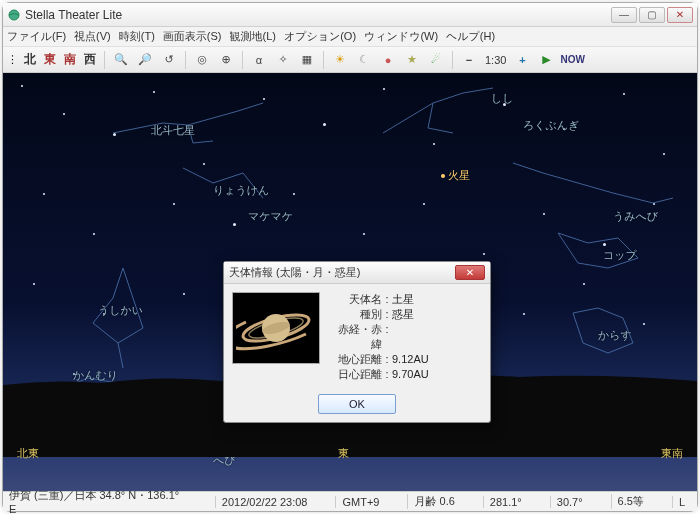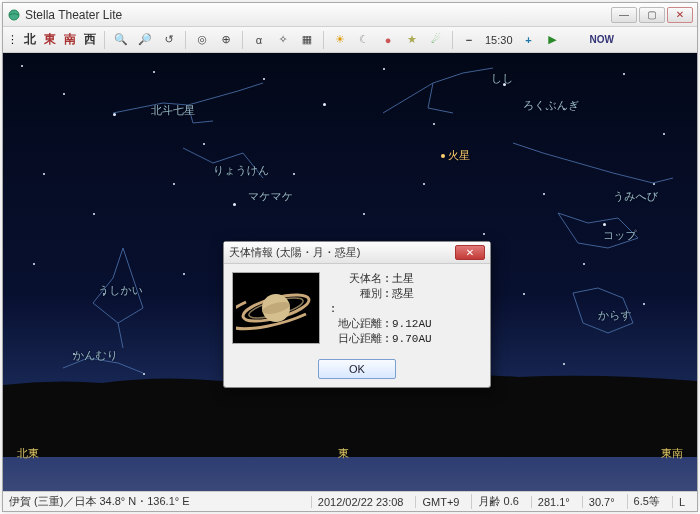--- a/index.html
+++ b/index.html
@@ -1,55 +1,55 @@
 <!DOCTYPE html>
 <html><head>
 <meta charset="utf-8">
 <style>
 * { margin: 0; padding: 0; box-sizing: border-box; }
 body { font-family: "MS UI Gothic", "Meiryo", sans-serif; font-size: 11px; width: 700px; height: 514px; overflow: hidden; background: #fff; position: relative; }
-.window { width: 696px; height: 510px; margin: 2px; border: 1px solid #aaa; border-radius: 0; box-shadow: 0 0 6px rgba(0,0,0,0.15); display: flex; flex-direction: column; background: #f3f3f3; }
+.window { width: 696px; height: 510px; margin: 2px; border: 1px solid #aaa; border-radius: 8px; box-shadow: 0 0 6px rgba(0,0,0,0.15); display: flex; flex-direction: column; background: #f3f3f3; }
 .titlebar { height: 24px; display: flex; align-items: center; padding: 0 4px; background: linear-gradient(#fdfdfd,#ebebeb); border-bottom: 1px solid #d0d0d0; }
 .titlebar .icon { width: 14px; height: 14px; margin-right: 4px; }
 .titlebar .title { flex: 1; font-size: 12px; color: #333; }
 .winbtns { display: flex; gap: 2px; }
 .winbtn { width: 26px; height: 16px; border: 1px solid #bbb; border-radius: 2px; background: linear-gradient(#fafafa,#e0e0e0); display: flex; align-items: center; justify-content: center; font-size: 10px; color: #555; }
 .winbtn.close { border-color: #c88; color: #a33; }
 .menubar { height: 20px; display: flex; align-items: center; padding: 0 4px; gap: 8px; background: #f3f3f3; border-bottom: 1px solid #e0e0e0; font-size: 11px; color: #333; }
 .menubar span { cursor: default; }
 .toolbar { height: 26px; display: flex; align-items: center; padding: 0 4px; gap: 4px; background: linear-gradient(#f8f8f8,#e9e9e9); border-bottom: 1px solid #ccc; }
 .tbtn { width: 20px; height: 20px; border: 1px solid transparent; border-radius: 2px; display: flex; align-items: center; justify-content: center; font-size: 11px; color: #444; }
 .tdir { font-weight: bold; font-size: 12px; color: #333; padding: 0 2px; }
 .tsep { width: 1px; height: 18px; background: #ccc; margin: 0 2px; }
 .timebox { font-size: 11px; color: #333; padding: 0 2px; }
 .play { color: #2a8a2a; font-size: 11px; }
-.now { font-size: 10px; color: #337; font-weight: bold; margin-left: 23px; }
+.now { font-size: 10px; color: #337; font-weight: bold; }
 .sky { flex: 1; position: relative; overflow: hidden; background: linear-gradient(#030818 0%, #081030 55%, #1a2a5a 80%, #2a3a70 90%, #3a4878 100%); }
 .constline { position: absolute; stroke: #4a6fa8; stroke-width: 1; fill: none; opacity: 0.85; }
 .star { position: absolute; width: 2px; height: 2px; background: #e6f0ff; border-radius: 50%; }
 .starB { width: 3px; height: 3px; }
 .clabel { position: absolute; color: #9bc; font-size: 11px; text-shadow: 0 0 2px #000; white-space: nowrap; }
 .planet { position: absolute; color: #ffd070; font-size: 11px; text-shadow: 0 0 2px #000; }
 .planet::before { content: ""; display: inline-block; width: 4px; height: 4px; background: #ffd070; border-radius: 50%; margin-right: 3px; vertical-align: 1px; }
 .horizon { position: absolute; left:0; right:0; bottom: 34px; height: 60px; background: #0a0a0a; }
 .horizon svg { position: absolute; top: -30px; left: 0; width: 100%; height: 30px; }
 .hlabel { position: absolute; bottom: 30px; color: #d8c060; font-size: 11px; }
 .dialog { position: absolute; left: 220px; top: 188px; width: 268px; border: 1px solid #888; border-radius: 3px; box-shadow: 2px 4px 14px rgba(0,0,0,0.5); background: #f0f0f0; }
 .dlgtitle { height: 22px; display: flex; align-items: center; padding: 0 5px; background: linear-gradient(#fdfdfd,#e5e5e5); border-bottom: 1px solid #ccc; font-size: 11px; color: #333; }
 .dlgtitle .t { flex: 1; }
 .dlgclose { width: 30px; height: 15px; background: linear-gradient(#e07a78,#c33a37); border: 1px solid #a33; border-radius: 2px; color: #fff; display: flex; align-items: center; justify-content: center; font-size: 10px; }
-.dlgbody { padding: 8px; display: flex; gap: 8px; font-family: Liberation Mono, monospace; }
+.dlgbody { padding: 8px; display: flex; gap: 8px; }
 .thumb { width: 88px; height: 72px; background: #000; border: 1px solid #aaa; display: flex; align-items: center; justify-content: center; }
 .info { flex: 1; font-size: 11px; color: #222; }
 .info .row { display: flex; line-height: 15px; }
 .info .k { width: 54px; text-align: right; color: #333; }
 .info .c { width: 10px; text-align: center; }
 .dlgbtns { text-align: center; padding: 4px 0 8px; }
 .okbtn { width: 78px; height: 20px; border: 1px solid #7a9fd0; border-radius: 2px; background: linear-gradient(#f8fbff,#d8e8ff); font-size: 11px; color: #223; }
-.statusbar { height: 20px; display: flex; align-items: center; padding: 0 6px; background: #f3f3f3; border-top: 1px solid #ccc; font-size: 11px; color: #333; gap: 6px; }
+.statusbar { height: 20px; display: flex; align-items: center; padding: 0 6px; background: #f3f3f3; border-top: 1px solid #ccc; font-size: 11px; color: #333; gap: 22px; }
 .statusbar .seg { border-left: 1px solid #ccc; padding: 0 6px; }
 .statusbar .seg:first-child { border-left: none; padding-left: 0; flex: 1; }
 </style>
 </head>
 <body>
 
 <div class="window">
   <div class="titlebar">
     <span class="icon">
       <svg viewBox="0 0 14 14" width="14" height="14">
@@ -58,20 +58,30 @@
         </svg>
     </span>
     <span class="title">Stella Theater Lite</span>
     <div class="winbtns">
       <div class="winbtn">—</div>
       <div class="winbtn">▢</div>
       <div class="winbtn close">✕</div>
     </div>
   </div>
 
+  <div class="menubar">
+    <span>ファイル(F)</span>
+    <span>視点(V)</span>
+    <span>時刻(T)</span>
+    <span>画面表示(S)</span>
+    <span>観測地(L)</span>
+    <span>オプション(O)</span>
+    <span>ウィンドウ(W)</span>
+    <span>ヘルプ(H)</span>
+  </div>
 
   <div class="toolbar">
     <span>⋮</span>
     <span class="tdir">北</span>
     <span class="tdir" style="color:#a33">東</span>
     <span class="tdir" style="color:#a33">南</span>
     <span class="tdir">西</span>
     <span class="tsep"></span>
     <div class="tbtn">🔍</div>
     <div class="tbtn">🔎</div>
@@ -84,21 +94,21 @@
     <div class="tbtn">✧</div>
     <div class="tbtn">▦</div>
     <span class="tsep"></span>
     <div class="tbtn" style="color:#d90">☀</div>
     <div class="tbtn" style="color:#888">☾</div>
     <div class="tbtn" style="color:#c55">●</div>
     <div class="tbtn" style="color:#aa5">★</div>
     <div class="tbtn" style="color:#5a5">☄</div>
     <span class="tsep"></span>
     <div class="tbtn" style="font-weight:bold">−</div>
-    <span class="timebox">15:30</span>
+    <span class="timebox">1:30</span>
     <div class="tbtn" style="font-weight:bold;color:#27a">+</div>
     <div class="tbtn play">▶</div>
     <span class="now">NOW</span>
   </div>
 
   <div class="sky">
 
     <div class="star" style="left:18px;top:12px"></div>
       <div class="star" style="left:60px;top:40px"></div>
     <div class="star starB" style="left:110px;top:60px"></div>
@@ -206,20 +216,21 @@
               <span class="k">天体名</span>
               <span class="c">:</span>
               <span>土星</span>
             </div>
           <div class="row">
               <span class="k">種別</span>
               <span class="c">:</span>
               <span>惑星</span>
             </div>
           <div class="row">
+              <span class="k">赤経・赤緯</span>
               <span class="c">:</span>
             </div>
           <div class="row">
               <span class="k">地心距離</span>
               <span class="c">:</span>
               <span>9.12AU</span>
             </div>
           <div class="row">
               <span class="k">日心距離</span>
               <span class="c">:</span>

